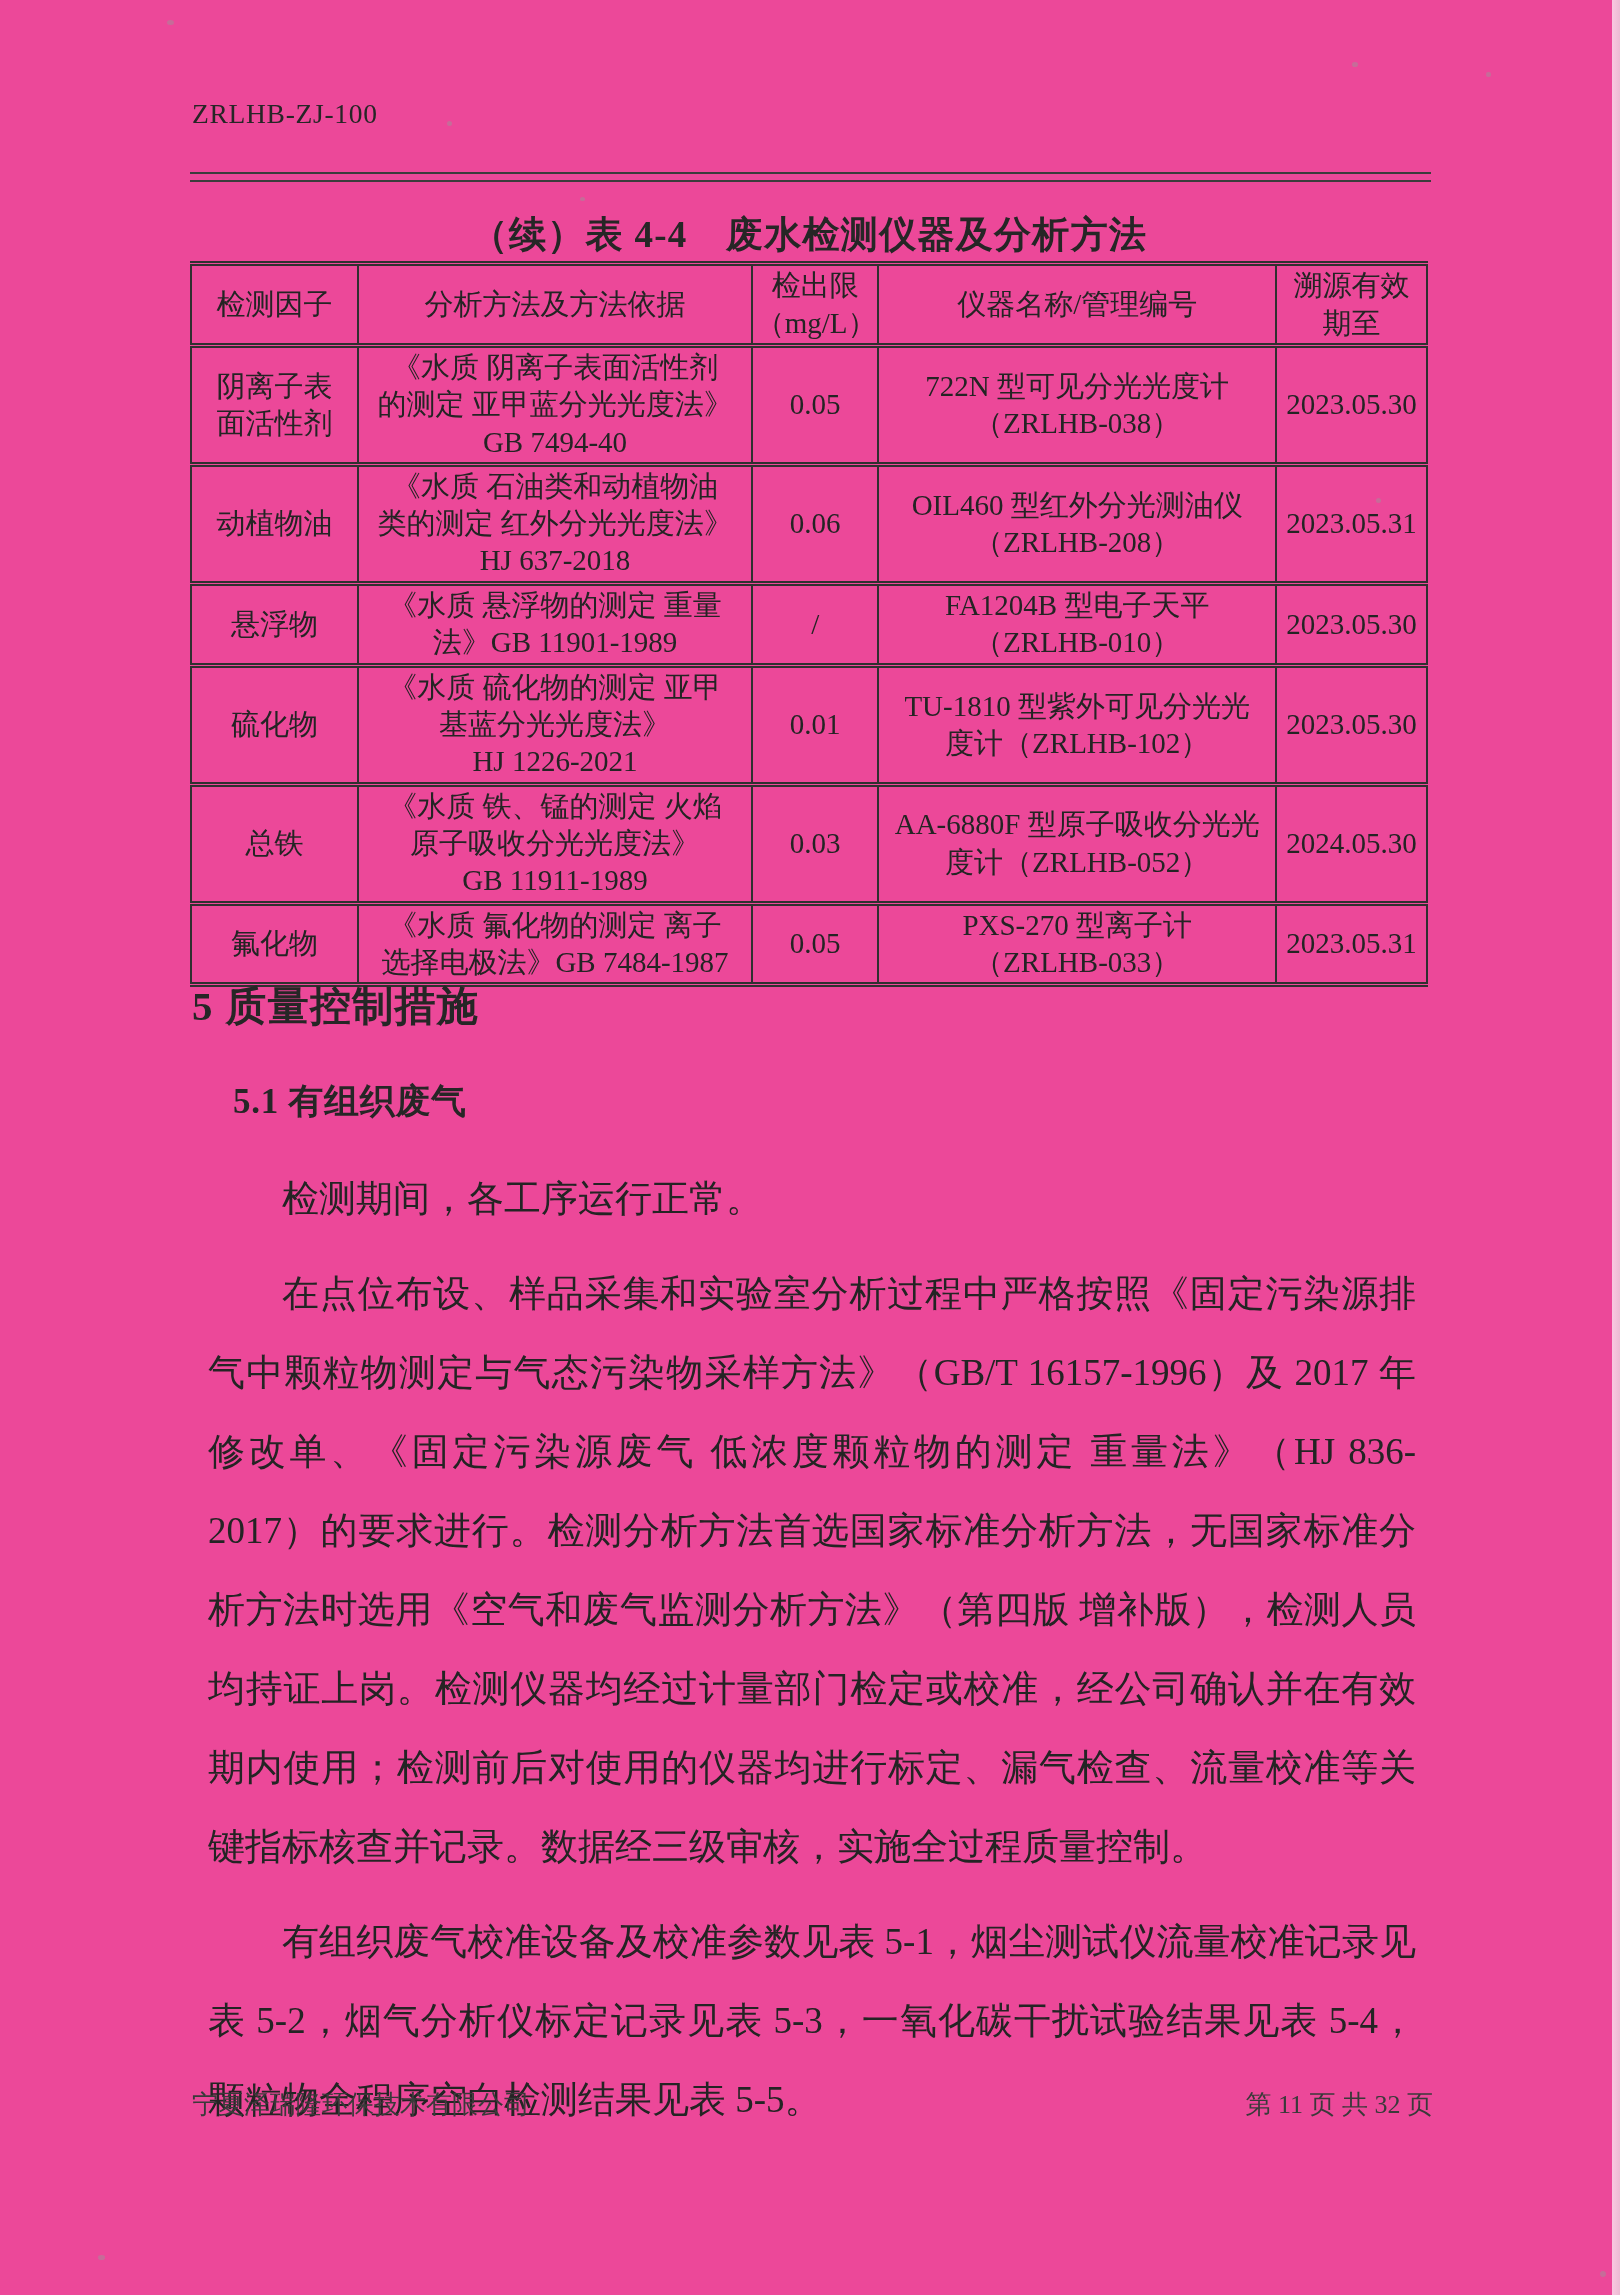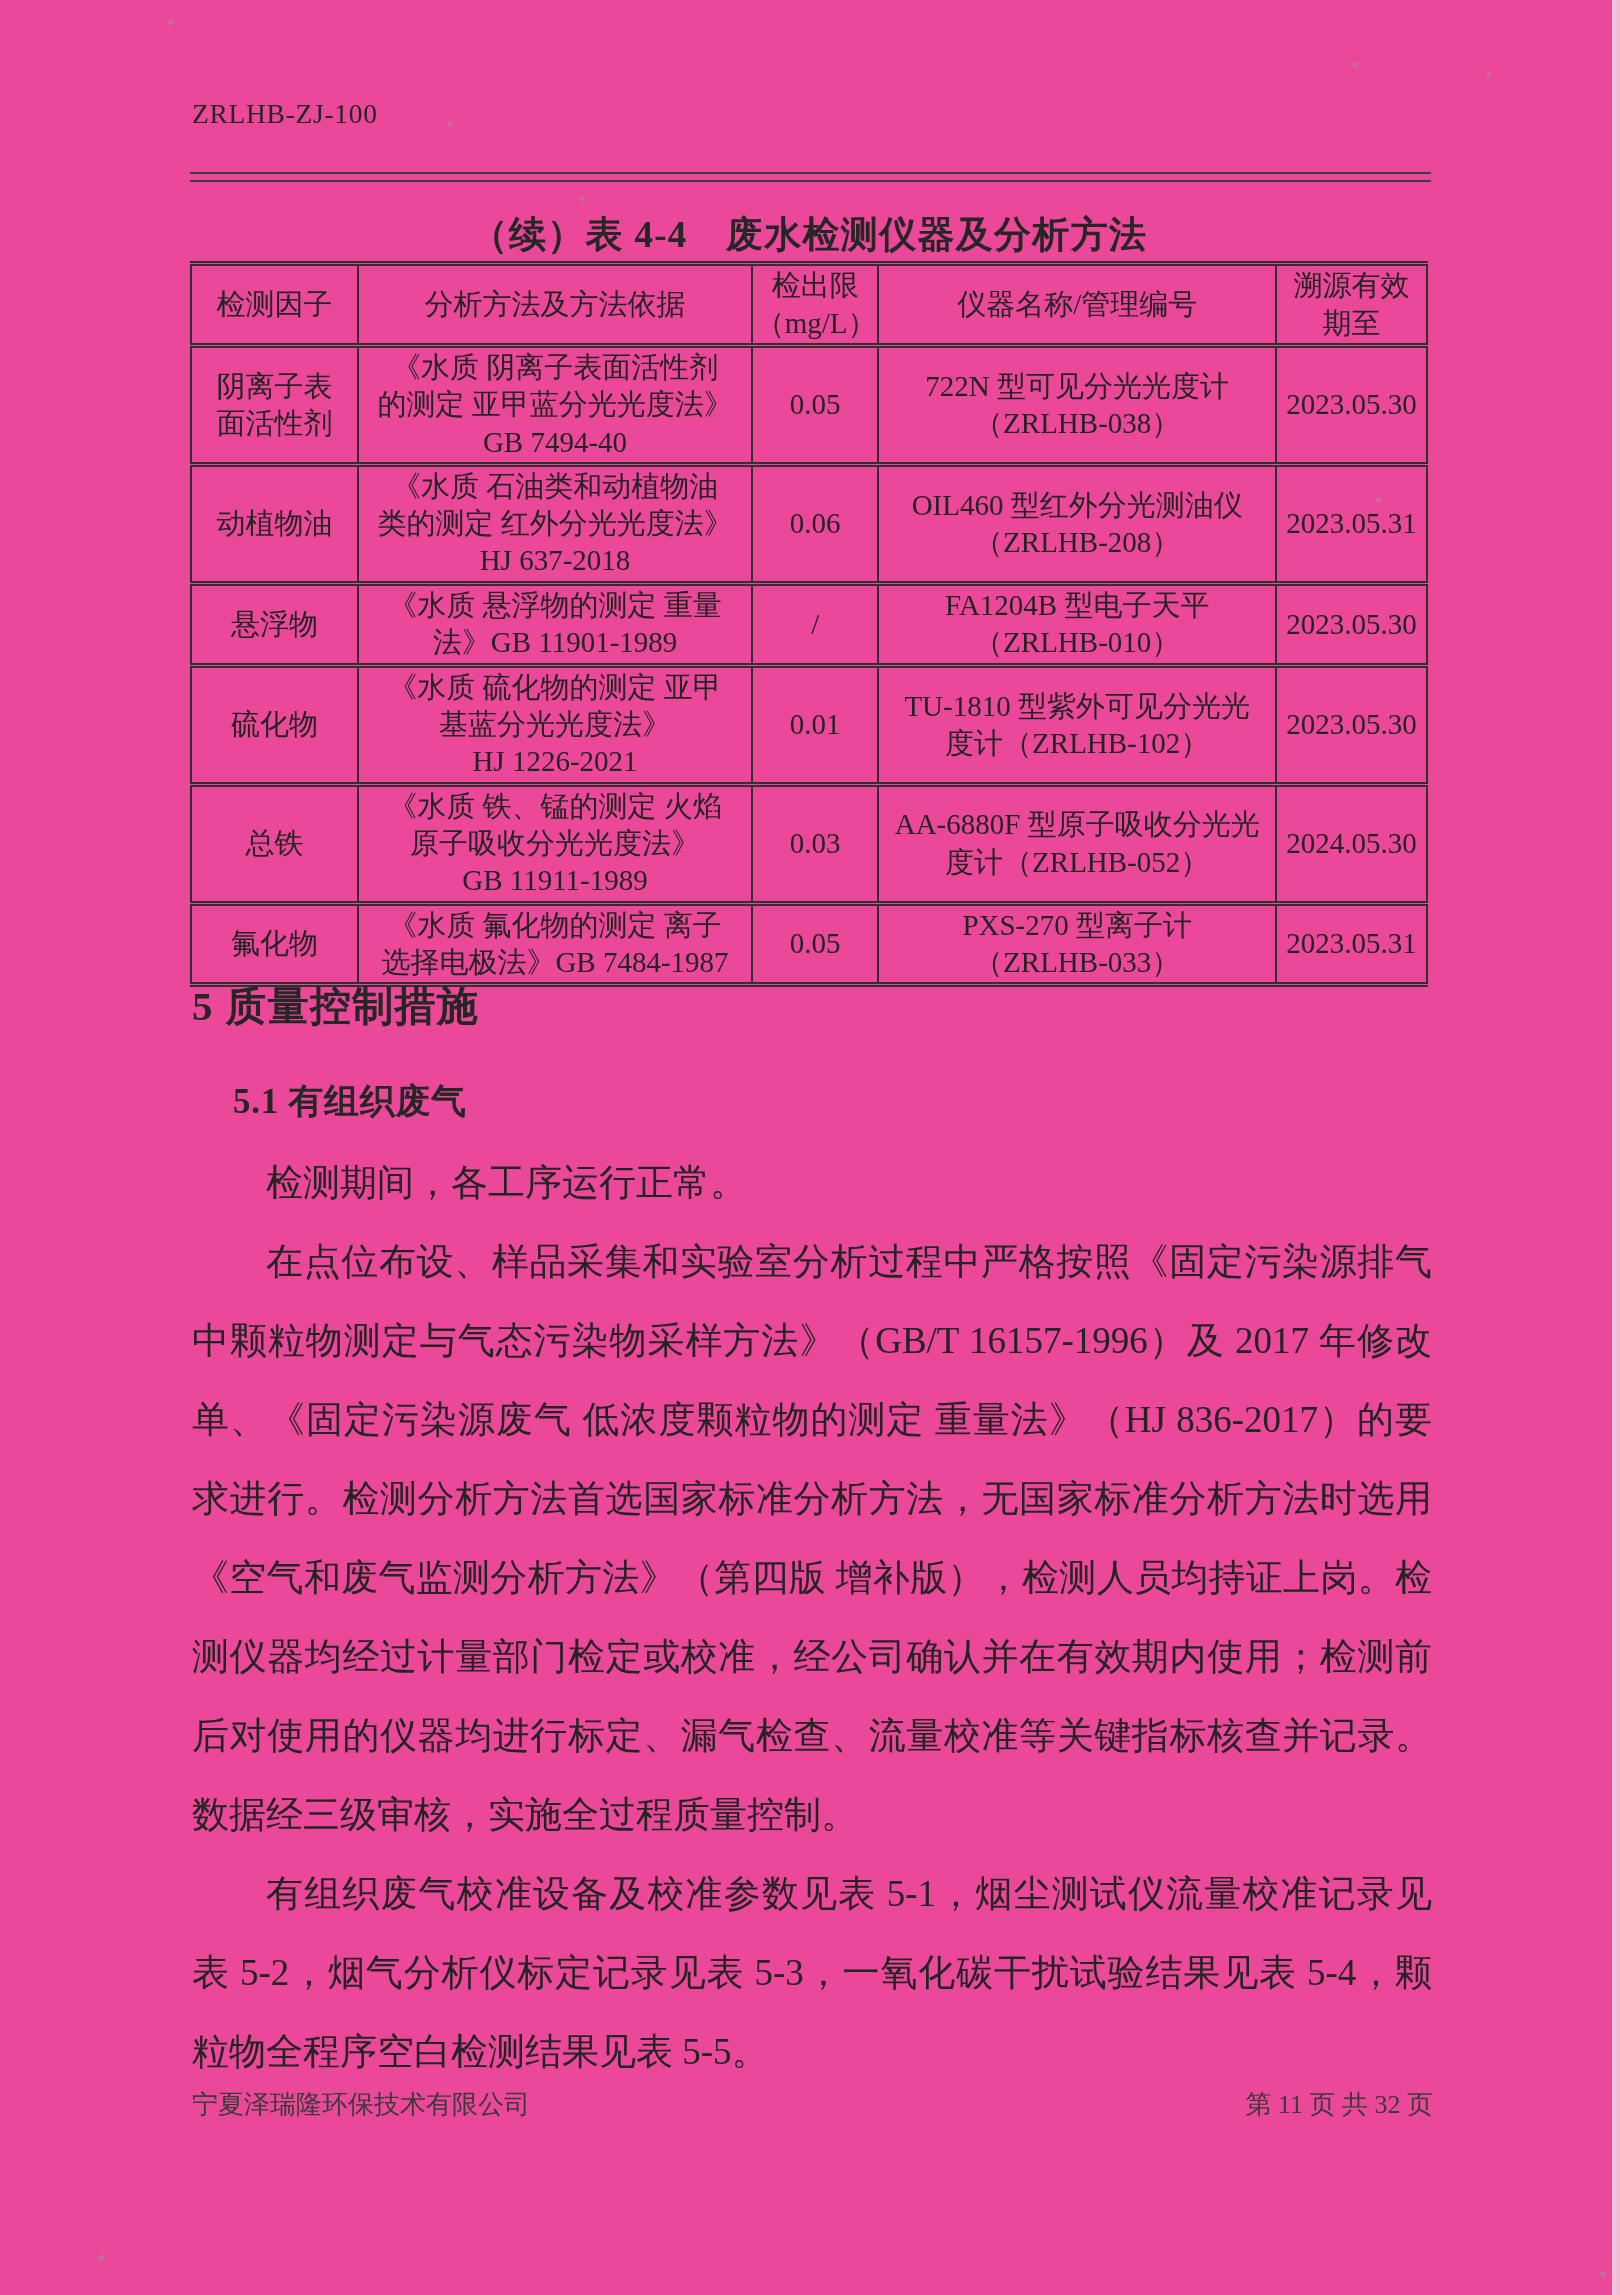--- a/index.html
+++ b/index.html
@@ -40,21 +40,21 @@
   tr.r-short{height:81px;}
   tr.r-last{height:77px;}
 
   
   .sec-h1{position:absolute;left:192px;top:979px;font-size:41px;font-weight:700;letter-spacing:1.3px;}
   .sec-h2{position:absolute;left:233px;top:1078px;font-size:35px;font-weight:700;letter-spacing:0.7px;}
 
   
   .bodytext{position:absolute;left:192px;top:1143px;width:1240px;
     font-size:37px;line-height:79px;text-align:justify;color:#242424;}
-  .bodytext p{margin:0;text-indent:2em;}
+  .bodytext p{margin:16px;text-indent:2em;}
 
   
   .ftr{position:absolute;left:192px;top:2087px;width:1241px;display:flex;
     justify-content:space-between;align-items:baseline;font-size:26px;color:#3a3a3a;}
 
   
   .speck{position:absolute;background:#9a9a9a;border-radius:50%;opacity:.45;}
   .edge-shade{position:absolute;right:0;top:0;width:9.2px;height:2295px;
     background:linear-gradient(to left,#e9e9e9,#ffffff);opacity:.7;}
 </style>

